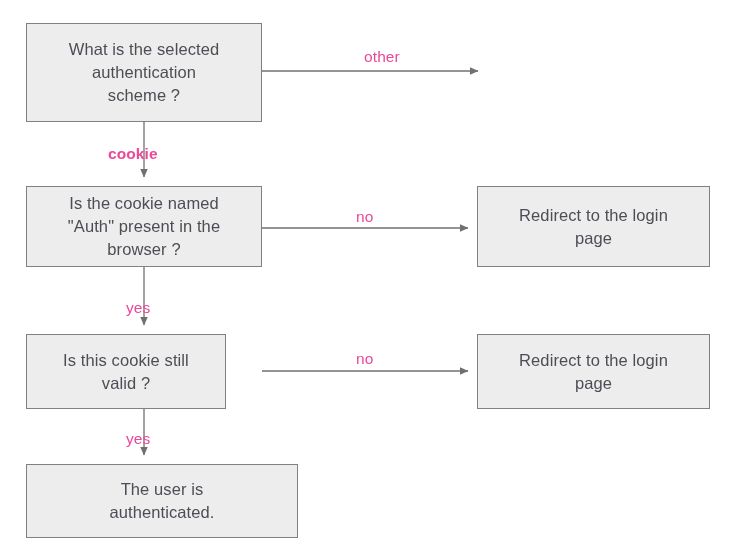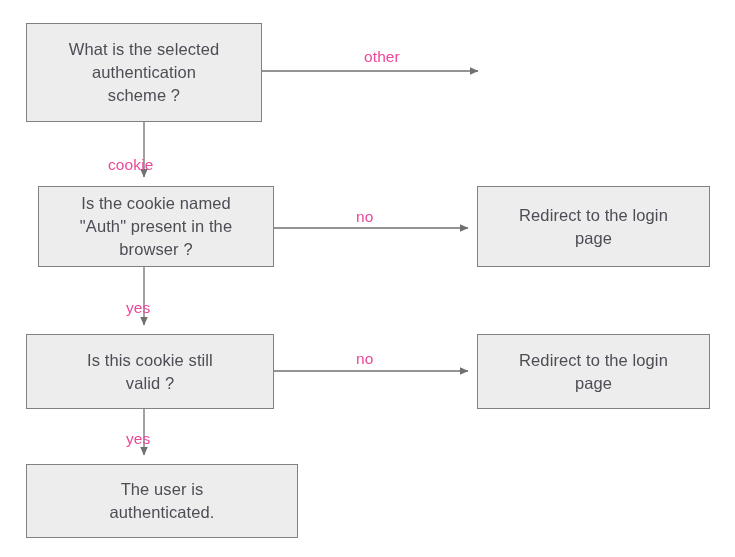--- a/index.html
+++ b/index.html
@@ -83,39 +83,39 @@
 
     <path class="edge-line" d="M262,371 L468,371" marker-end="url(#ah)"></path>
 
     <path class="edge-line" d="M144,409 L144,455" marker-end="url(#ah)"></path>
   </svg>
 
   <div class="node" style="left:26px; top:23px; width:236px; height:99px;">What is the selected
 authentication
 scheme ?</div>
 
-  <div class="node" style="left:26px; top:186px; width:236px; height:81px;margin-left:12px;">Is the cookie named
+  <div class="node" style="left:26px; top:186px; width:236px; height:81px;">Is the cookie named
 "Auth" present in the
 browser ?</div>
 
   <div class="node" style="left:477px; top:186px; width:233px; height:81px;">Redirect to the login
 page</div>
 
-  <div class="node" style="left:26px; top:334px; width:248px; height:75px;">Is this cookie still
+  <div class="node" style="left:26px; top:334px; width:200px; height:75px;">Is this cookie still
 valid ?</div>
 
   <div class="node" style="left:477px; top:334px; width:233px; height:75px;">Redirect to the login
 page</div>
 
   <div class="node" style="left:26px; top:464px; width:272px; height:74px;">The user is
 authenticated.</div>
 
   <div class="edge-label" style="left:364px; top:48px;">other</div>
 
-  <div class="edge-label" style="left:108px; top:156px;">cookie</div>
+  <div class="edge-label" style="left:108px; top:145px;font-weight:bold;">cookie</div>
 
   <div class="edge-label" style="left:356px; top:208px;">no</div>
 
   <div class="edge-label" style="left:126px; top:299px;">yes</div>
 
   <div class="edge-label" style="left:356px; top:350px;">no</div>
 
   <div class="edge-label" style="left:126px; top:430px;">yes</div>
 
 </div>

